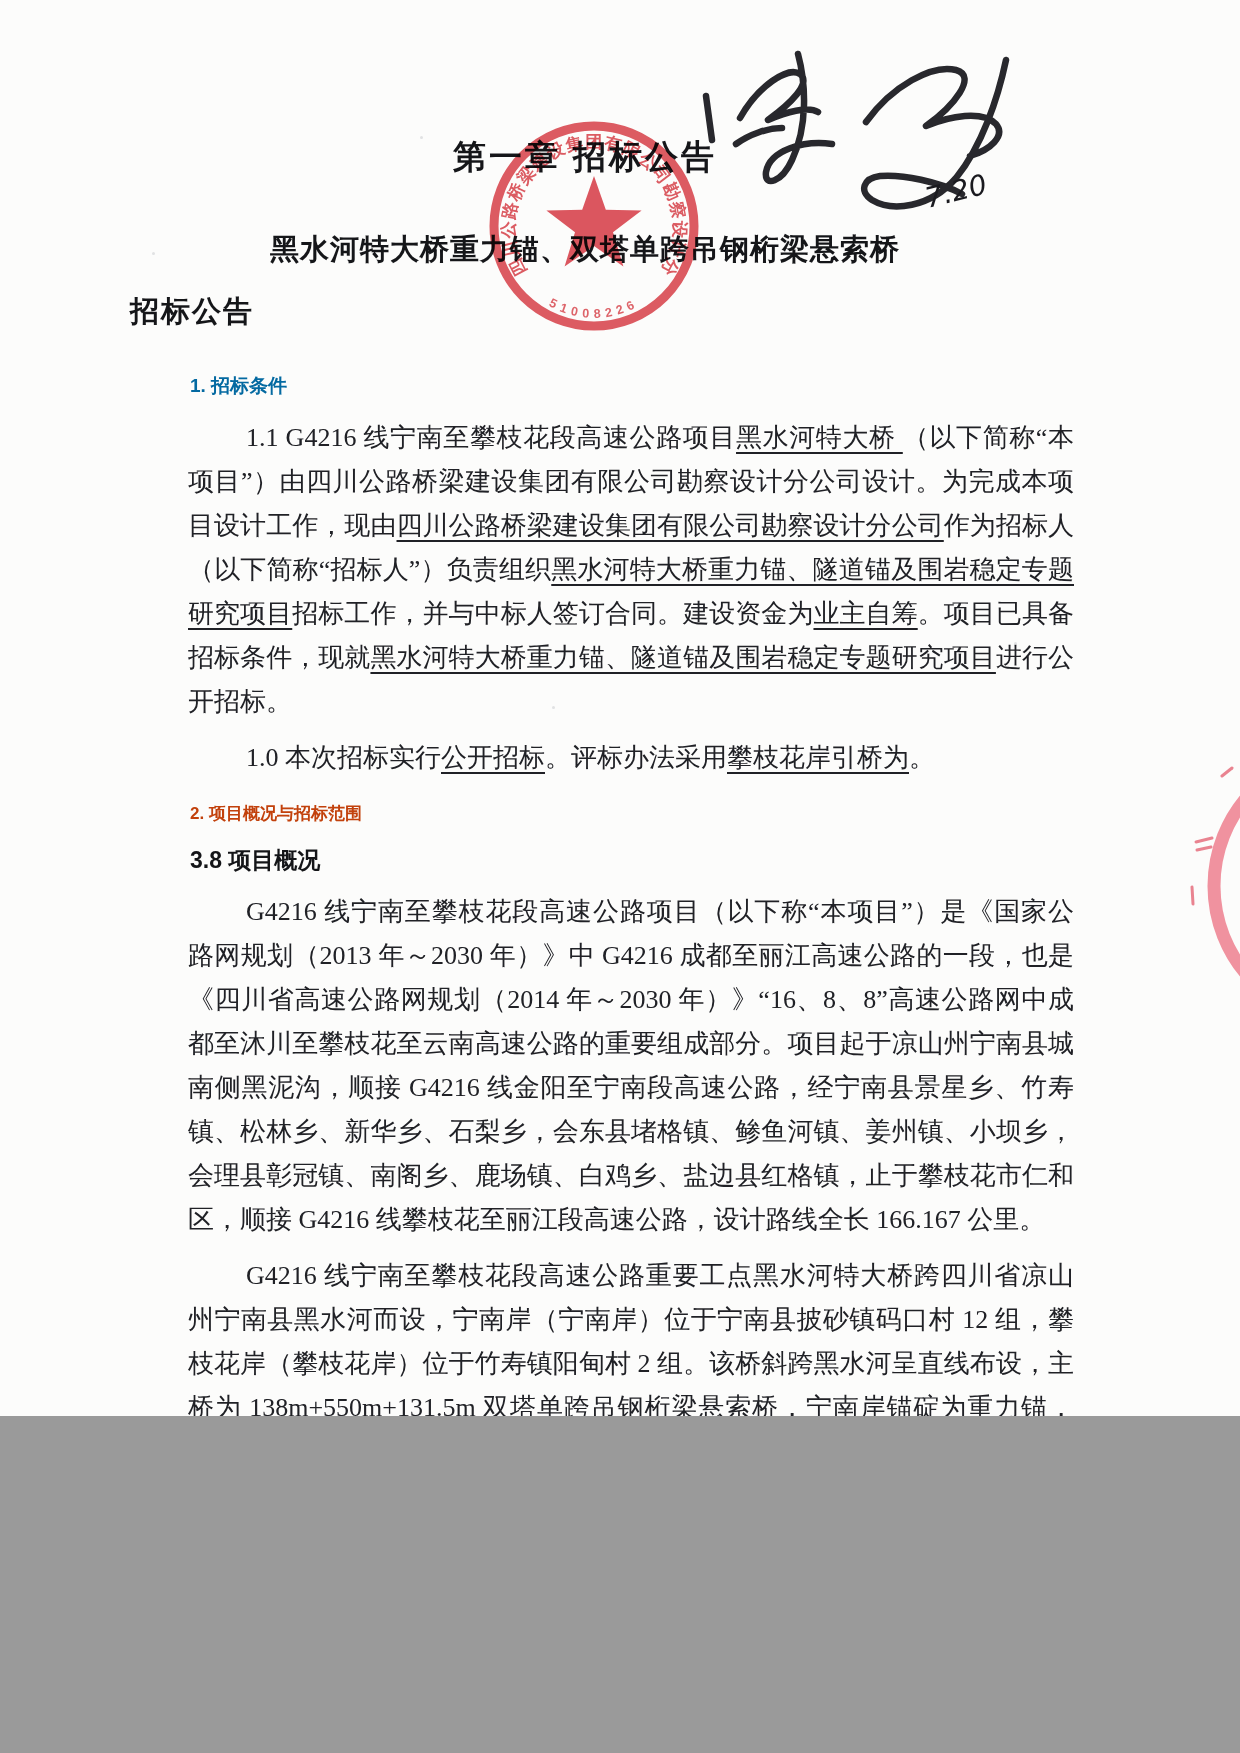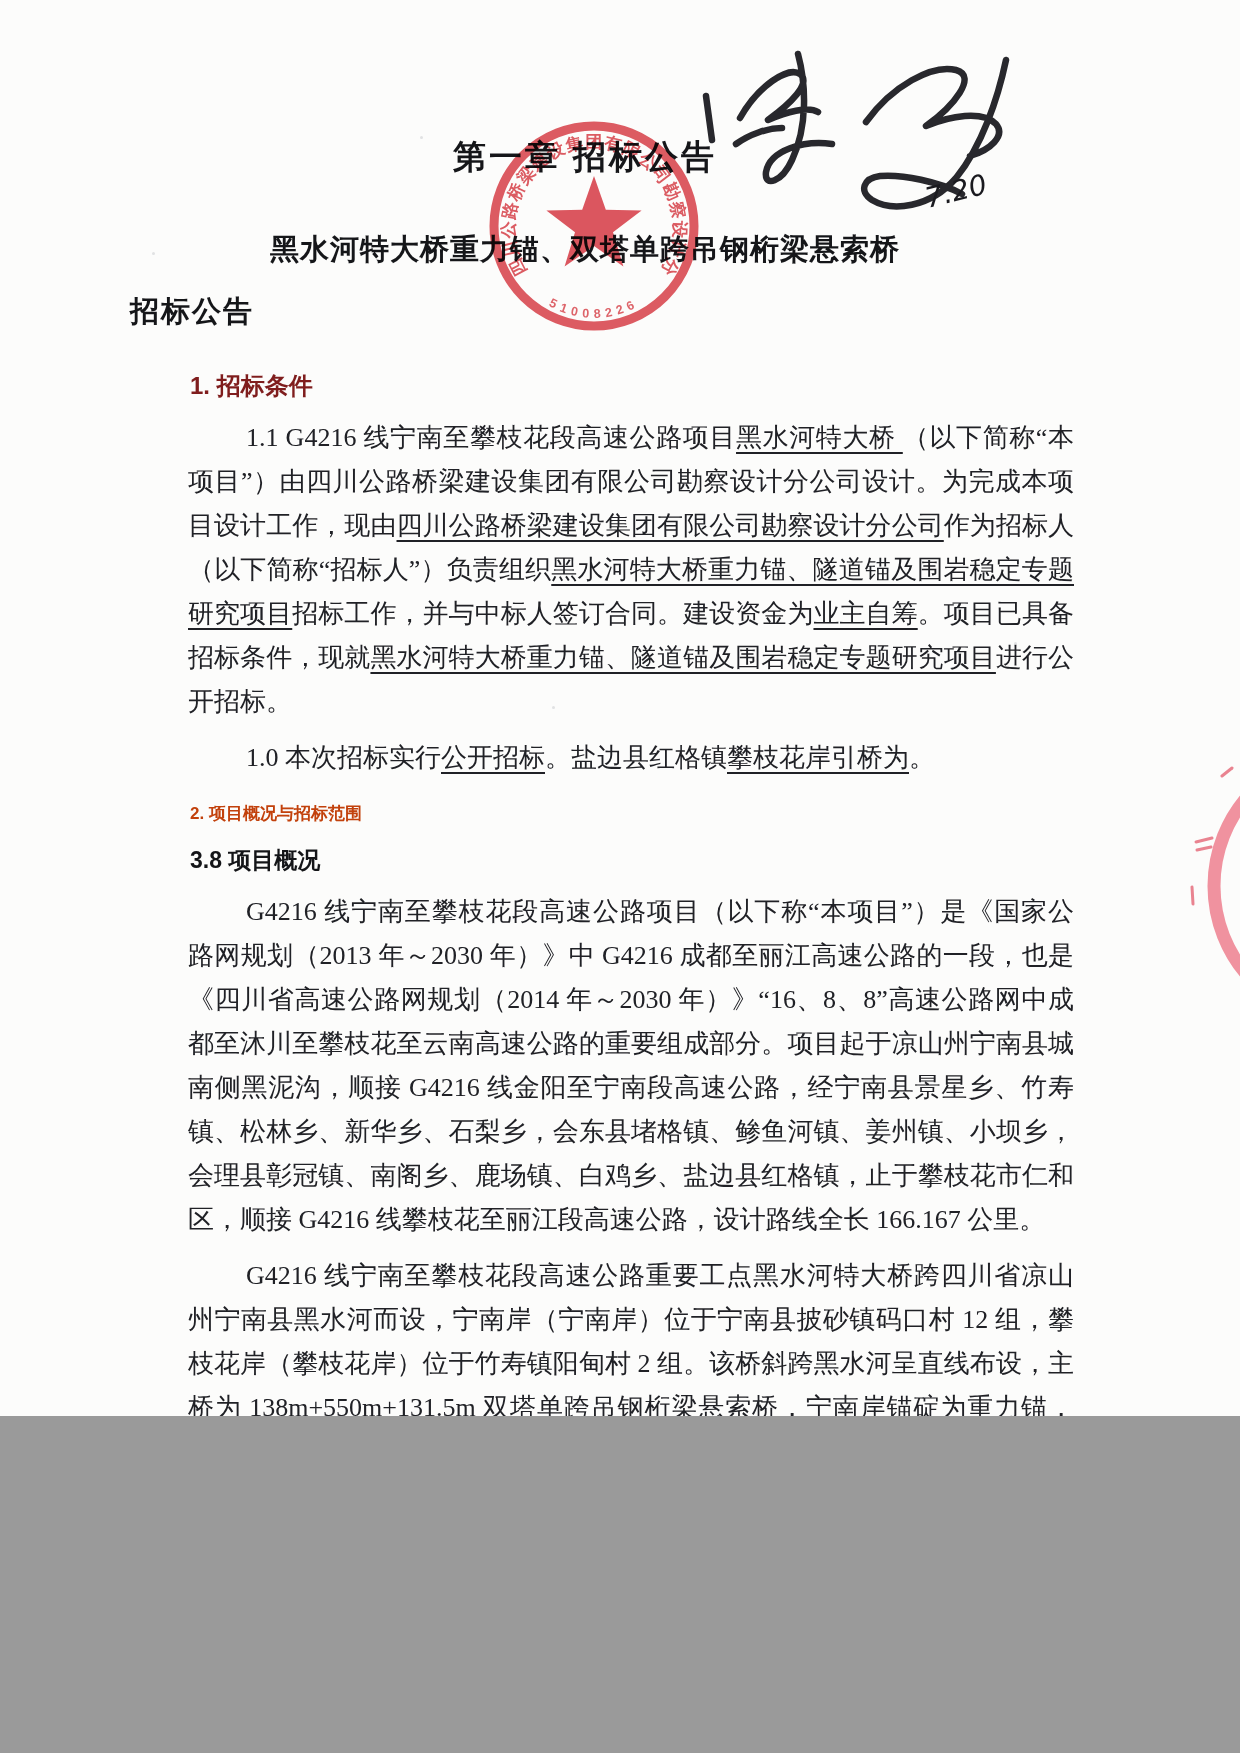--- a/index.html
+++ b/index.html
@@ -45,23 +45,23 @@
     font-weight:700;
     font-size:29px;
     line-height:42px;
     letter-spacing:2px;
     color:#151619;
   }
   .sec-heading{
     margin:36px 0 0 14px;
     font-family:"Liberation Sans","DejaVu Sans",sans-serif;
     font-weight:700;
-    font-size:24px;
+    font-size:19px;
     line-height:36px;
-    color:#7f1d1d;
+    color:#0369a1;
   }
   .sub-heading{
     margin:2px 0 0 14px;
     font-family:"Liberation Sans","DejaVu Sans",sans-serif;
     font-weight:700;
     font-size:23px;
     line-height:44px;
     color:#141518;
   }
   .sec-heading-flow{
@@ -135,21 +135,21 @@
     <div class="head-block">
       <h1 class="chapter-title">第一章 招标公告</h1>
       <h2 class="doc-title">黑水河特大桥重力锚、双塔单跨吊钢桁梁悬索桥</h2>
       <h2 class="doc-subtitle">招标公告</h2>
     </div>
 
     <h3 class="sec-heading">1. 招标条件</h3>
 
     <p class="body"><span>1.1 G4216 线宁南至攀枝花段高速公路项目</span><span class="u">黑水河特大桥 </span><span>（以下简称“本项目”）由四川公路桥梁建设集团有限公司勘察设计分公司设计。为完成本项目设计工作，现由</span><span class="u">四川公路桥梁建设集团有限公司勘察设计分公司</span><span>作为招标人（以下简称“招标人”）负责组织</span><span class="u">黑水河特大桥重力锚、隧道锚及围岩稳定专题研究项目</span><span>招标工作，并与中标人签订合同。建设资金为</span><span class="u">业主自筹</span><span>。项目已具备招标条件，现就</span><span class="u">黑水河特大桥重力锚、隧道锚及围岩稳定专题研究项目</span><span>进行公开招标。</span></p>
 
-    <p class="body"><span>1.0 本次招标实行</span><span class="u">公开招标</span><span>。盐边县红格镇</span><span class="u">攀枝花岸引桥为</span><span>。</span></p>
+    <p class="body"><span>1.0 本次招标实行</span><span class="u">公开招标</span><span>。评标办法采用</span><span class="u">攀枝花岸引桥为</span><span>。</span></p>
 
     <h3 class="sec-heading-flow">2. 项目概况与招标范围</h3>
 
     <h4 class="sub-heading">3.8 项目概况</h4>
 
     <p class="body gap-sm"><span>G4216 线宁南至攀枝花段高速公路项目（以下称“本项目”）是《国家公路网规划（2013 年～2030 年）》中 G4216 成都至丽江高速公路的一段，也是《四川省高速公路网规划（2014 年～2030 年）》“16、8、8”高速公路网中成都至沐川至攀枝花至云南高速公路的重要组成部分。项目起于凉山州宁南县城南侧黑泥沟，顺接 G4216 线金阳至宁南段高速公路，经宁南县景星乡、竹寿镇、松林乡、新华乡、石梨乡，会东县堵格镇、鲹鱼河镇、姜州镇、小坝乡，会理县彰冠镇、南阁乡、鹿场镇、白鸡乡、盐边县红格镇，止于攀枝花市仁和区，顺接 G4216 线攀枝花至丽江段高速公路，设计路线全长 166.167 公里。</span></p>
 
     <p class="body gap-md"><span>G4216 线宁南至攀枝花段高速公路重要工点黑水河特大桥跨四川省凉山州宁南县黑水河而设，宁南岸（宁南岸）位于宁南县披砂镇码口村 12 组，攀枝花岸（攀枝花岸）位于竹寿镇阳甸村 2 组。该桥斜跨黑水河呈直线布设，主桥为 138m+550m+131.5m 双塔单跨吊钢桁梁悬索桥，宁南岸锚碇为重力锚，攀枝花岸锚碇为隧道锚。设计起止里程：K266+039～K266+918.55。宁南岸引桥为 5×40m 先简支后结构连续 T 梁，攀枝花岸引桥为 3×38.85m 先简支后结构连续 T 梁+12m 现浇混凝土实心板。结合主跨的结构受力特点及排水的需要，布设了“人字坡”，坡度为 0.6%，变坡点位于悬索桥的主跨跨中位置，竖曲线半径为 20000m，切线长 120m，所有桥墩均采用桩基础。设计桥长 879.55m，属特大桥；设计桥面净宽 25.5 m。设计荷载公路-Ⅰ级。</span></p>
   </div>
 

